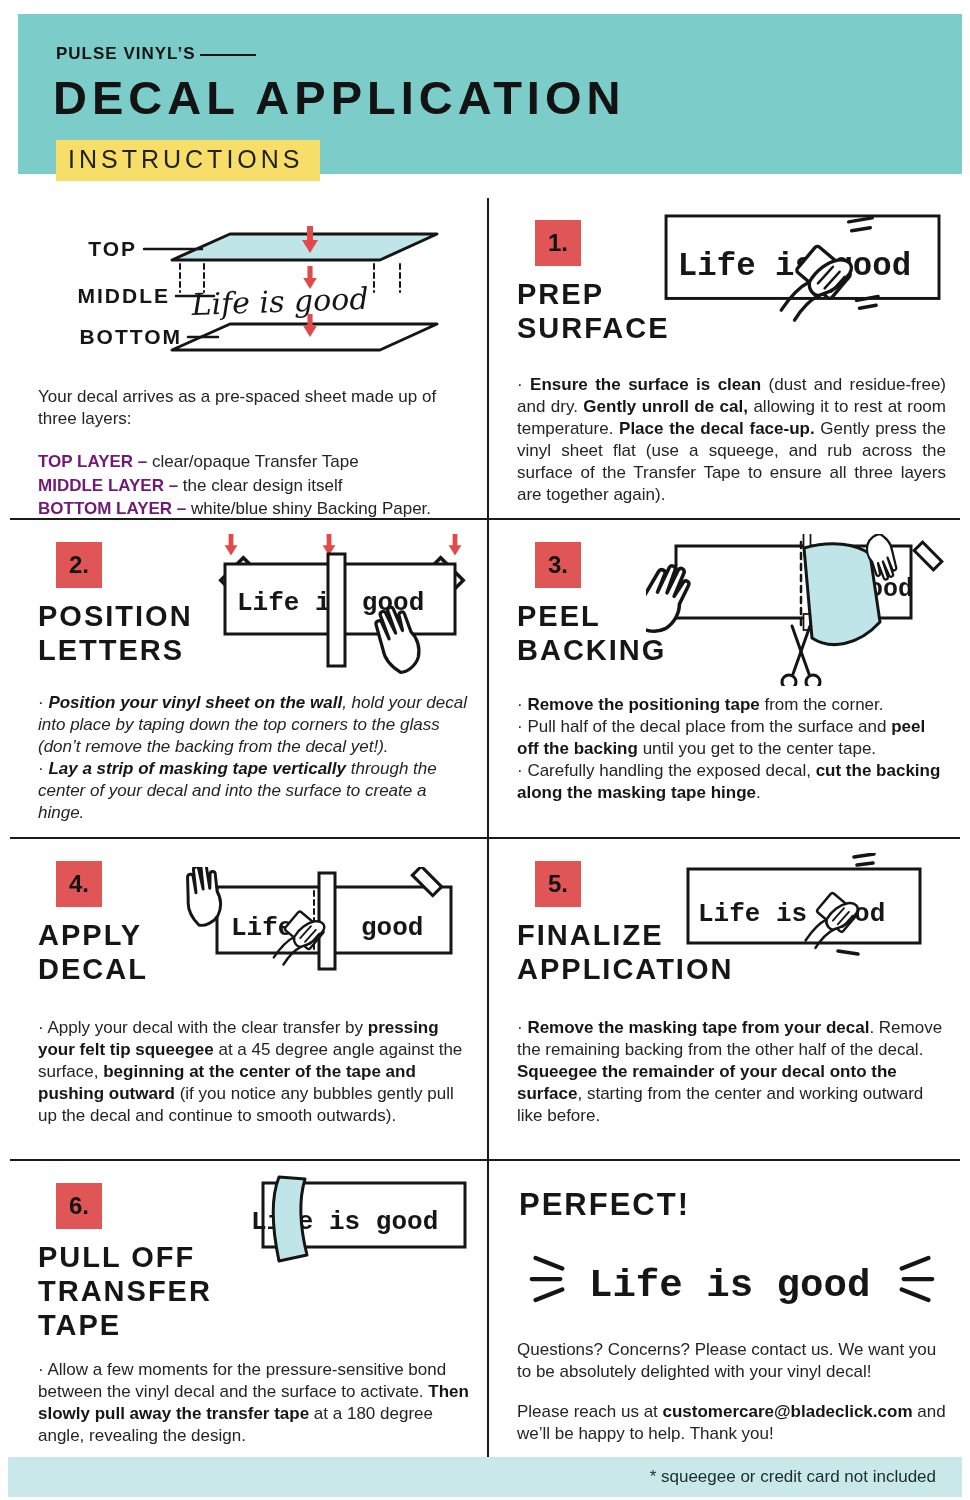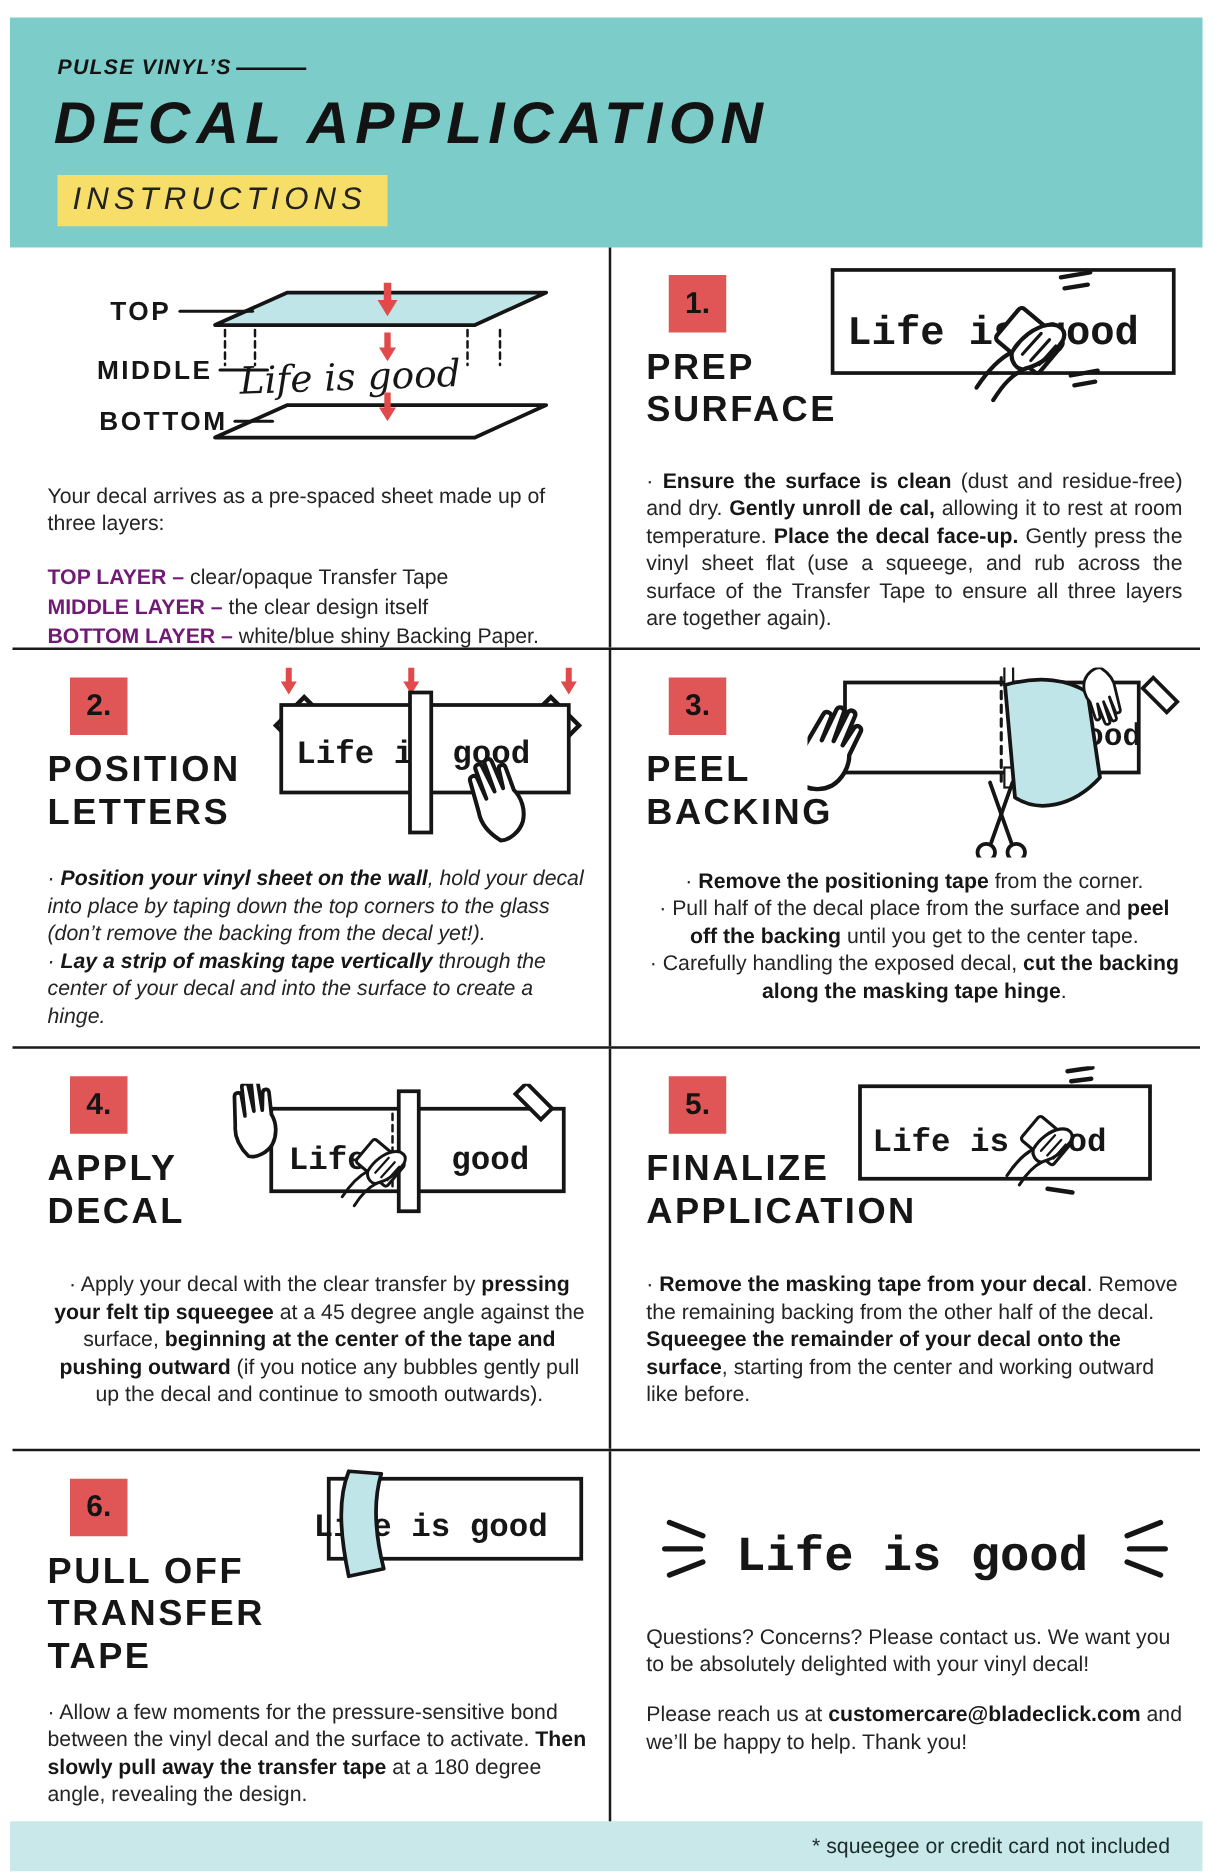--- a/index.html
+++ b/index.html
@@ -1,20 +1,20 @@
 <!DOCTYPE html>
 <html><head>
 <meta charset="utf-8">
 <style>
   html,body{margin:0;padding:0;background:#ffffff;}
   body{width:970px;height:1500px;font-family:"Liberation Sans",sans-serif;position:relative;overflow:hidden;}
   .page{position:absolute;inset:0;background:#fff;}
 
   
-  .header{position:absolute;left:8px;right:8px;top:14px;height:184px;background:#7CCDC9;font-style:italic;}
+  .header{position:absolute;left:18px;right:8px;top:14px;height:160px;background:#7CCDC9;}
   .brand{position:absolute;left:38px;top:30px;font-size:17px;font-weight:700;letter-spacing:1px;color:#131313;}
   .brand-line{display:inline-block;width:56px;border-bottom:2px solid #131313;margin-left:4px;vertical-align:3px;}
   .main-title{position:absolute;left:35px;top:56px;font-size:47px;font-weight:700;letter-spacing:5px;color:#131313;white-space:nowrap;}
   .subtitle{position:absolute;left:38px;top:126px;background:#F6DE68;padding:5px 16px 7px 12px;font-size:25px;letter-spacing:4px;color:#222;font-weight:400;}
   .tools{position:absolute;left:697px;top:40px;width:250px;}
   .tools-label{display:inline-block;background:#F6DE68;padding:3px 10px 4px 8px;font-size:19px;color:#15302e;}
   .tools ul{margin:10px 0 0 0;padding-left:24px;font-size:17px;line-height:1.5;color:#1b2b2b;}
 
   
   .content{position:absolute;left:10px;top:198px;width:950px;}
@@ -183,21 +183,21 @@
           <text class="decal" x="222" y="62" font-size="25">ood</text>
           <use href="#hand-open" transform="translate(2,22) rotate(14) scale(0.78)"></use>
           <path class="ln" stroke-width="2.5" stroke-dasharray="6,5" d="M155,8 V92"></path>
           <use href="#tape-piece" transform="translate(161,6) rotate(90) scale(0.5)"></use>
           <use href="#tape-piece" transform="translate(161,88) rotate(90) scale(0.5)"></use>
           <path d="M158,14 C186,6 210,10 224,20 L234,88 C212,112 184,116 166,104 Z" fill="#BFE5E9" stroke="#151515" stroke-width="3" stroke-linejoin="round"></path>
           <use href="#hand-open" transform="translate(262,36) rotate(150) scale(0.5)"></use>
           <use href="#tape-piece" transform="translate(282,22) rotate(45) scale(0.85)"></use>
           <use href="#scissors" transform="translate(155,94)"></use>
         </svg>
-        <div class="body" style="margin-top:26px;text-align:center;">
+        <div class="body" style="margin-top:26px;">
           <p><span>· </span><b>Remove the positioning tape</b><span> from the corner.</span></p>
           <p><span>· Pull half of the decal place from the surface and </span><b>peel off the backing</b><span> until you get to the center tape.</span></p>
           <p><span>· Carefully handling the exposed decal, </span><b>cut the backing along the masking tape hinge</b><span>.</span></p>
         </div>
       </div>
     </div>
 
     <div class="row row2 h320">
       <div class="cell cell-l">
         <div class="badge">4.</div>
@@ -208,21 +208,21 @@
         <svg class="illus" style="right:28px;top:28px;" width="300" height="110" viewBox="0 0 300 110">
           <rect x="58" y="20" width="234" height="66" fill="#fff" stroke="#151515" stroke-width="3"></rect>
           <use href="#hand-open" transform="translate(14,4) rotate(-18) scale(0.66)"></use>
           <text class="decal" x="72" y="68" font-size="26">Life</text>
           <text class="decal" x="202" y="68" font-size="26">good</text>
           <path class="ln" stroke-width="2" stroke-dasharray="5,4" d="M155,24 V82"></path>
           <rect x="160" y="6" width="16" height="96" fill="#fff" stroke="#151515" stroke-width="3"></rect>
           <use href="#hand-card" transform="translate(152,58) scale(0.6)"></use>
           <use href="#tape-piece" transform="translate(268,14) rotate(45) scale(0.9)"></use>
         </svg>
-        <div class="body" style="margin-top:30px;text-align:center;">
+        <div class="body" style="margin-top:30px;">
           <p><span>· Apply your decal with the clear transfer by </span><b>pressing your felt tip squeegee</b><span> at a 45 degree angle against the surface, </span><b>beginning at the center of the tape and pushing outward</b><span> (if you notice any bubbles gently pull up the decal and continue to smooth outwards).</span></p>
         </div>
       </div>
 
       <div class="cell cell-r">
         <div class="badge">5.</div>
         <h2>
           <span>FINALIZE</span>
           <span>APPLICATION</span>
         </h2>
@@ -251,20 +251,21 @@
           <rect x="40" y="8" width="202" height="64" fill="#fff" stroke="#151515" stroke-width="3"></rect>
           <text class="decal" x="28" y="54" font-size="26">Life is good</text>
           <path d="M56,2 C48,22 48,48 56,86 L84,80 C76,48 76,24 82,4 Z" fill="#BFE5E9" stroke="#151515" stroke-width="3" stroke-linejoin="round"></path>
         </svg>
         <div class="body" style="margin-top:16px;">
           <p><span>· Allow a few moments for the pressure-sensitive bond between the vinyl decal and the surface to activate. </span><b>Then slowly pull away the transfer tape</b><span> at a 180 degree angle, revealing the design.</span></p>
         </div>
       </div>
 
       <div class="cell cell-r">
+        <div class="perfect-title">PERFECT!</div>
         <svg class="perfect-svg" width="420" height="82" viewBox="0 0 440 86">
           <text class="decal" x="70" y="60" font-size="41">Life is good</text>
           <path class="ln" stroke-width="4.5" d="M14,20 L42,31 M10,42 L40,42 M14,64 L42,53"></path>
           <path class="ln" stroke-width="4.5" d="M426,20 L398,31 M430,42 L400,42 M426,64 L398,53"></path>
         </svg>
         <div class="body perfect-body">
           <p><span>Questions? Concerns? Please contact us. We want you to be absolutely delighted with your vinyl decal!</span></p>
           <p><span>Please reach us at </span><b>customercare@bladeclick.com</b><span> and we’ll be happy to help. Thank you!</span></p>
         </div>
       </div>

